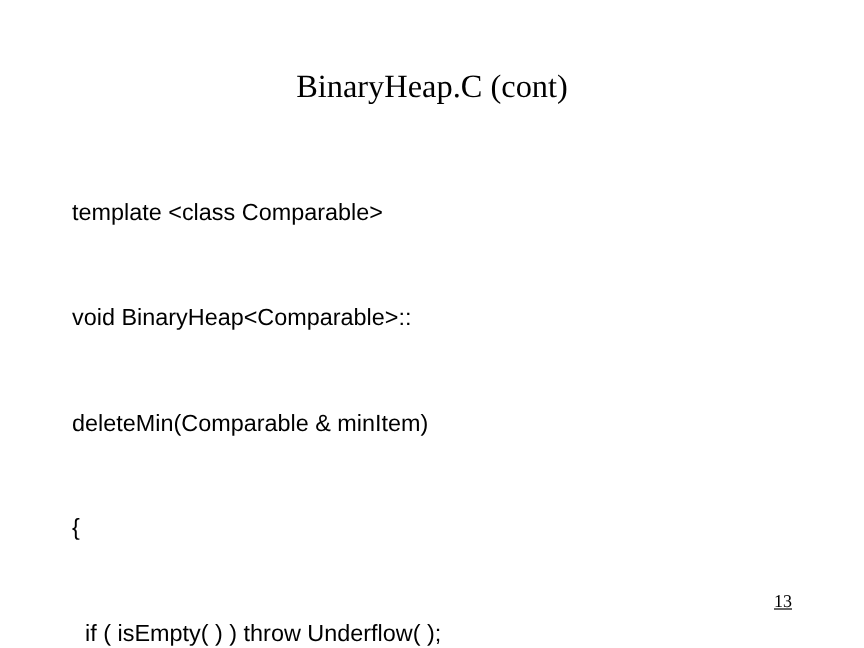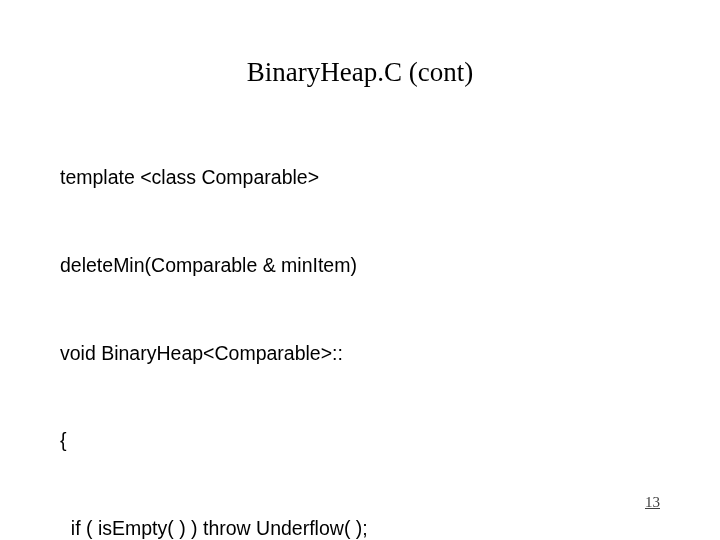--- a/index.html
+++ b/index.html
@@ -59,36 +59,36 @@
   }
 
   #page-number {
     position: absolute;
     left: 600px;
     top: 494px;
     width: 60px;
     text-align: right;
     font-family: "Liberation Serif", serif;
     font-size: 15px;
-    color: #404040;
+    color: #000000;
     white-space: pre;
     text-decoration: underline;
   }
 </style>
 </head>
 <body>
 
 <div id="slide">
 
   <div id="slide-title">BinaryHeap.C (cont)</div>
 
   <div id="code-block">
     <span class="code-line">template &lt;class Comparable&gt;</span>
+    <span class="code-line">void BinaryHeap&lt;Comparable&gt;::</span>
     <span class="code-line">deleteMin(Comparable &amp; minItem)</span>
-    <span class="code-line">void BinaryHeap&lt;Comparable&gt;::</span>
     <span class="code-line">{</span>
     <span class="code-line">  if ( isEmpty( ) ) throw Underflow( );</span>
     
     
     
     
     
   </div>
 
   <div id="page-number">13</div>

